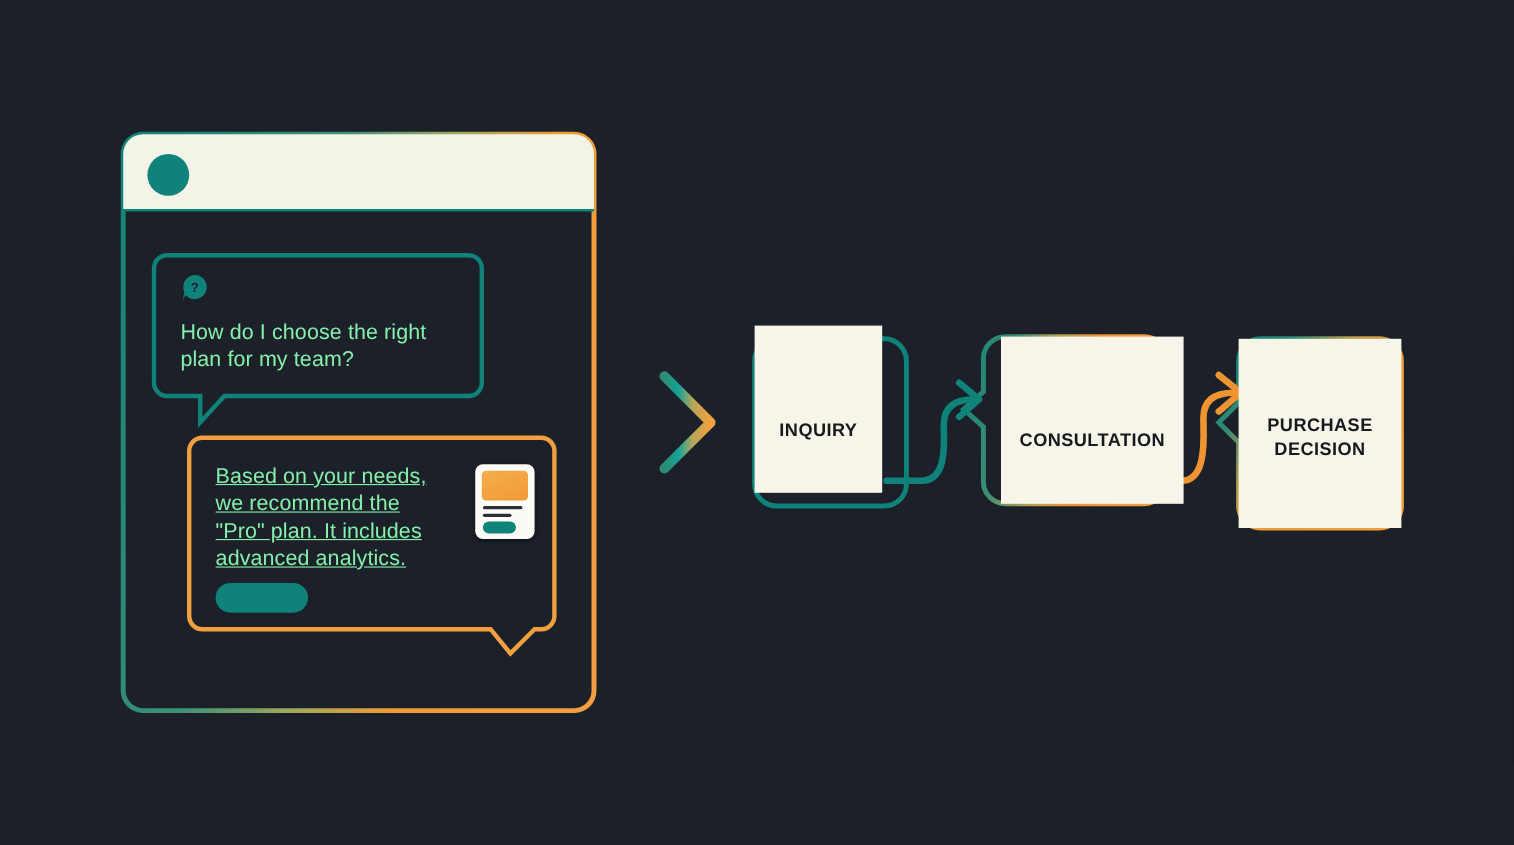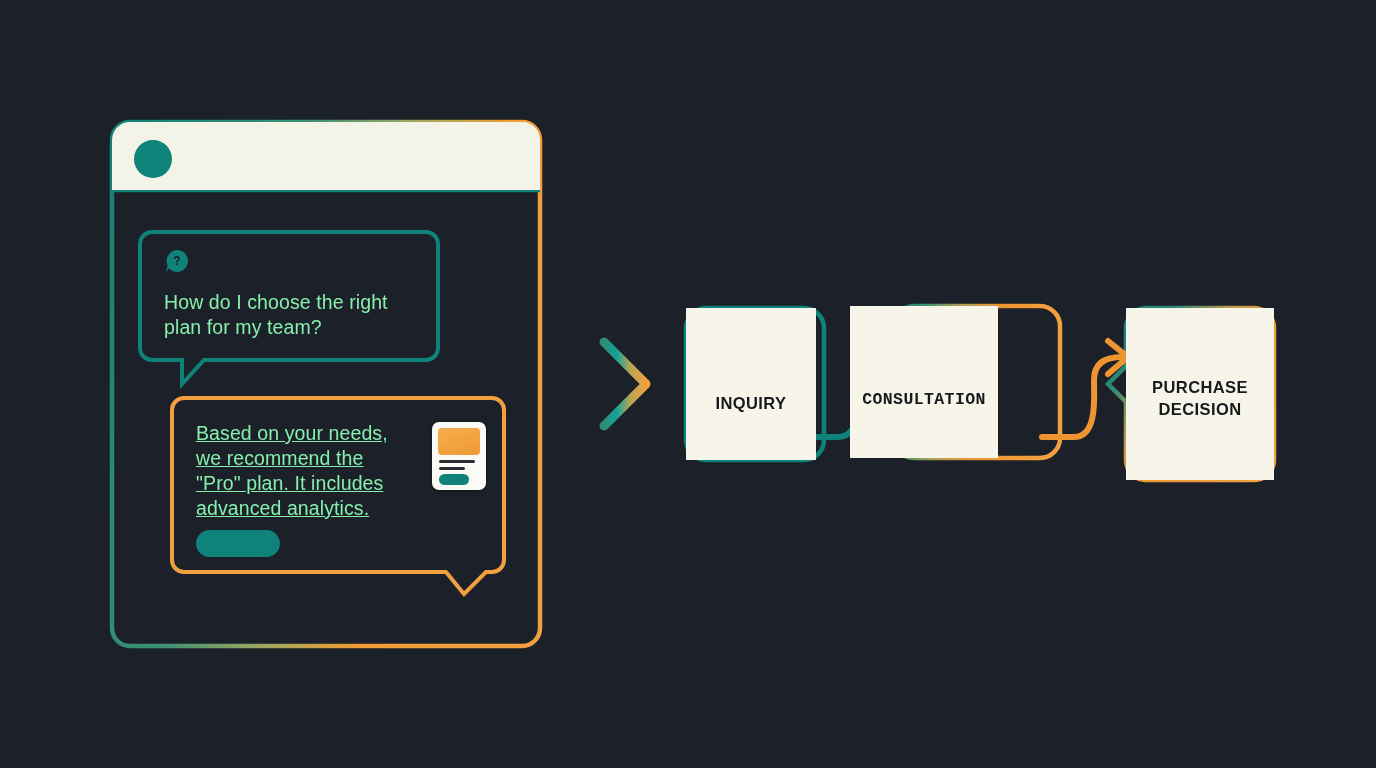--- a/index.html
+++ b/index.html
@@ -93,22 +93,22 @@
   }
   .flow-label {
     color: #17191c;
     font-weight: bold;
     font-size: 16.5px;
     letter-spacing: .4px;
     text-align: center;
     line-height: 22px;
     white-space: pre-line;
   }
-  #card-1 { left: 686px; top: 308px; width: 130px; height: 152px; }
-  #card-2 { left: 850px; top: 306px; width: 148px; height: 152px; font-family: Liberation Mono, monospace; }
+  #card-1 { left: 686px; top: 296px; width: 116px; height: 152px; }
+  #card-2 { left: 910px; top: 306px; width: 166px; height: 152px; }
   #card-3 { left: 1126px; top: 308px; width: 148px; height: 172px; }
 </style>
 </head>
 <body>
 
 <div id="stage">
 
   <svg id="art" viewBox="0 0 1376 768">
     <defs>
       <linearGradient id="gradWin" x1="0" y1="0" x2="1" y2="0.35">

